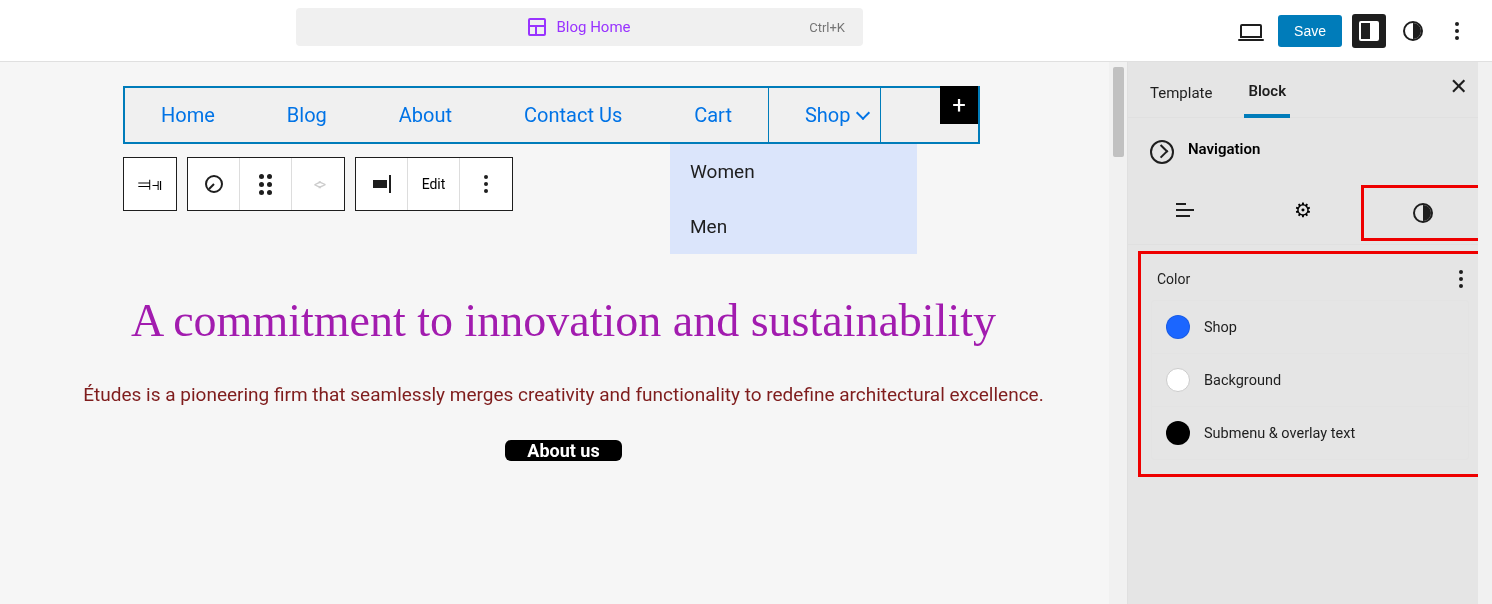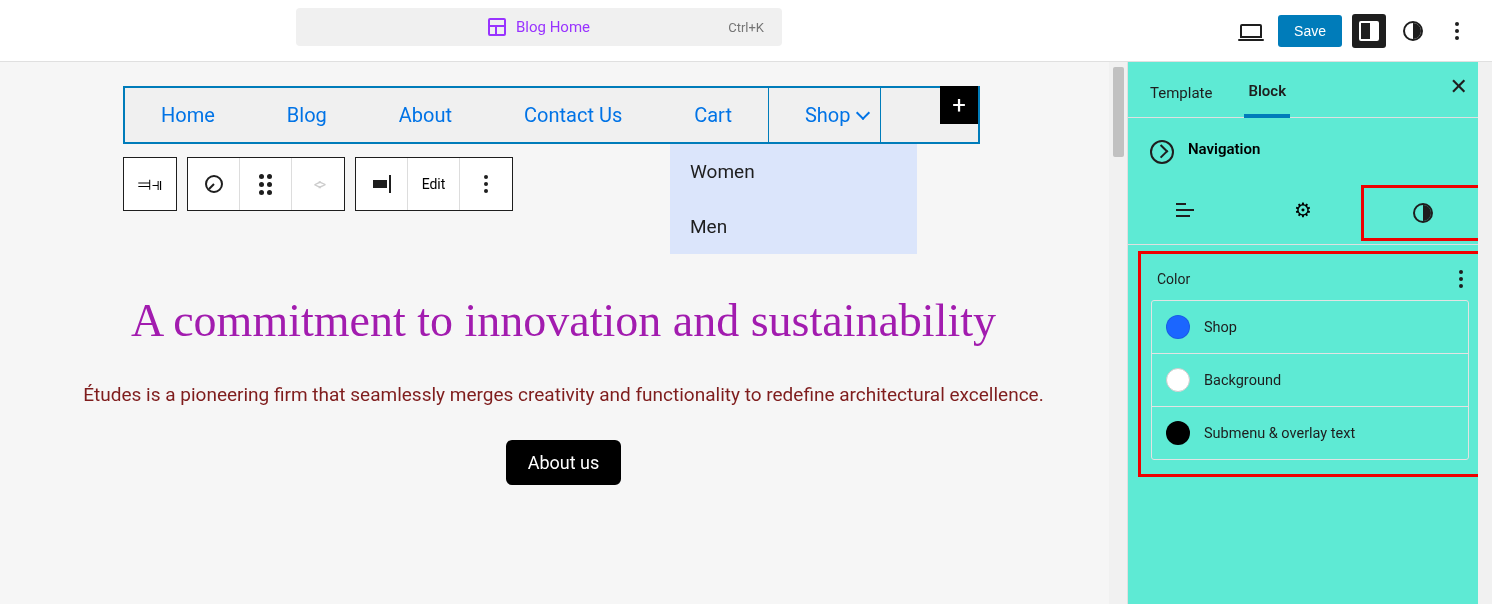--- a/index.html
+++ b/index.html
@@ -1,20 +1,20 @@
 <!DOCTYPE html>
 <html><head>
 <meta charset="utf-8">
 <style>
 * { box-sizing: border-box; margin: 0; padding: 0; }
 body { font-family: -apple-system, BlinkMacSystemFont, "Segoe UI", Roboto, sans-serif; font-size: 14px; background: #fff; width: 1492px; height: 604px; overflow: hidden; }
 
 
 .top-bar { height: 62px; display: flex; align-items: center; border-bottom: 1px solid #e0e0e0; }
-.top-center { position: absolute; left: 296px; top: 8px; width: 486px; height: 38px; background: #f0f0f0; border-radius: 4px; display: flex; align-items: center; }
+.top-center { position: absolute; left: 296px; top: 8px; width: 567px; height: 38px; background: #f0f0f0; border-radius: 4px; display: flex; align-items: center; }
 .top-center-inner { flex: 1; display: flex; align-items: center; justify-content: center; gap: 10px; }
 .shortcut { position: absolute; right: 18px; color: #757575; font-size: 13px; }
 .template-name { color: #9933ff; font-size: 15px; }
 .template-icon { width: 18px; height: 18px; border: 2px solid #9933ff; border-radius: 2px; position: relative; }
 .template-icon::before { content:''; position:absolute; top:0; left:0; right:0; height:5px; border-bottom:2px solid #9933ff; }
 .template-icon::after { content:''; position:absolute; top:5px; left:0; bottom:0; width:5px; border-right:2px solid #9933ff; }
 
 .top-right { margin-left: auto; display: flex; align-items: center; gap: 10px; padding-right: 18px; }
 .view-btn, .sidebar-toggle, .contrast-btn, .more-btn { width: 34px; height: 34px; display:flex; align-items:center; justify-content:center; background:transparent; border:none; cursor:pointer; }
 .sidebar-toggle { background:#1e1e1e; color:#fff; border-radius:3px; }
@@ -60,24 +60,24 @@
 .tb-dots6 { display:grid; grid-template-columns:repeat(2,5px); grid-template-rows:repeat(3,5px); gap:3px; }
 .tb-dots6 span { width:5px; height:5px; background:#1e1e1e; border-radius:50%; }
 .tb-align { display:flex; align-items:center; }
 .tb-align-bar { width:14px; height:8px; background:#1e1e1e; }
 .tb-align-line { width:2px; height:18px; background:#1e1e1e; margin-left:2px; }
 
 
 .hero { position:absolute; top:230px; left:0; width:100%; text-align:center; padding: 0 30px; }
 .hero h1 { font-family: Georgia, serif; font-weight:400; font-size:46px; line-height:1.25; color:#a21caf; }
 .hero p { margin-top:30px; font-size:19px; color:#7f1d1d; line-height:1.6; }
-.hero-btn { margin-top:30px; display:inline-block; background:#000; color:#fff; padding:12px 22px; font-size:18px; border-radius:6px; cursor:pointer; }
-
-
-.sidebar { width:365px; min-width:365px; border-left:1px solid #e0e0e0; position:relative; background:#5eead4; height:100%; overflow:hidden; }
+.hero-btn { margin-top:30px; display:inline-block; background:#000; color:#fff; padding:0 22px; font-size:18px; border-radius:6px; cursor:pointer;font-weight:bold; }
+
+
+.sidebar { width:365px; min-width:365px; border-left:1px solid #e0e0e0; position:relative; background:#e5e5e5; height:100%; overflow:hidden; }
 .sidebar-scroll { position:absolute; right:0; top:0; width:14px; height:100%; background:#f1f1f1; }
 .sidebar-tabs { display:flex; align-items:center; padding: 10px 18px 0 18px; border-bottom:1px solid #e0e0e0; position:relative; }
 .sidebar-tab { padding: 10px 4px 14px 4px; margin-right: 28px; font-size:15px; color:#1e1e1e; cursor:pointer; }
 .sidebar-tab.active { font-weight:600; border-bottom:4px solid #007cba; margin-bottom:-1px; }
 .sidebar-close { position:absolute; right:24px; top:12px; font-size:22px; cursor:pointer; color:#1e1e1e; }
 
 .block-info { padding: 22px 22px 16px 22px; display:flex; gap:14px; }
 .block-icon { width:24px; height:24px; flex-shrink:0; display:flex; align-items:center; justify-content:center; border:2px solid #1e1e1e; border-radius:50%; }
 .block-icon::after { content:''; width:8px; height:8px; border-top:2px solid #1e1e1e; border-right:2px solid #1e1e1e; transform: rotate(45deg) translateX(-1px); }
 .block-desc h3 { font-size:15px; font-weight:600; margin-bottom:8px; }

